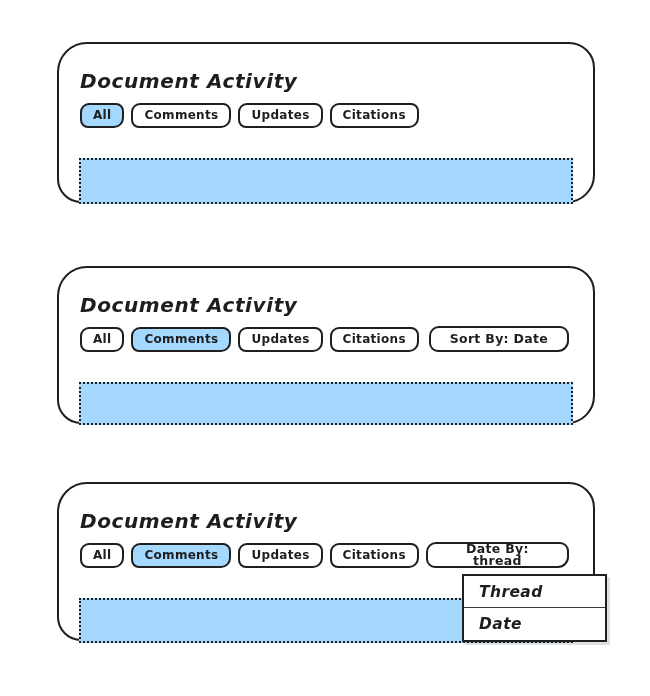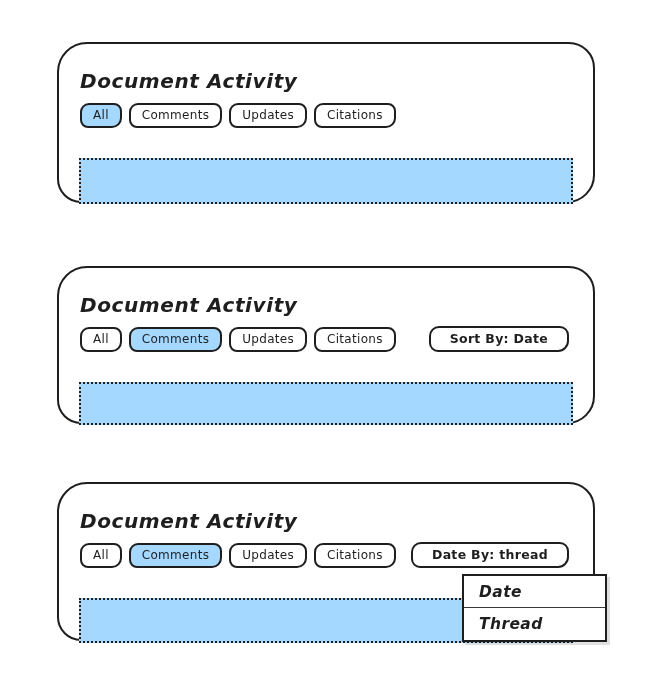--- a/index.html
+++ b/index.html
@@ -27,21 +27,21 @@
     font-style:oblique 6deg;
   }
 
   .chip-row{
     position:absolute;left:21px;right:24px;top:58px;
     display:flex;align-items:center;gap:7px;height:26px;
   }
   .chip{
     height:25px;padding:0 11px;
     background:var(--bg);border:2px solid var(--stroke);border-radius:9px 8px 10px 8px;
-    font-family:inherit;font-size:12px;font-weight:400;letter-spacing:.3px;color:var(--stroke);
+    font-family:inherit;font-size:12px;font-weight:700;letter-spacing:.3px;color:var(--stroke);
     display:inline-flex;align-items:center;cursor:pointer;line-height:1;
   }
   .chip--active{background:var(--accent);}
   .sort-btn{
     margin-left:auto;height:26px;padding:0 19px;
     background:var(--bg);border:2px solid var(--stroke);border-radius:10px 9px 11px 9px;
     font-family:inherit;font-size:12.5px;font-weight:600;letter-spacing:.3px;color:var(--stroke);
     display:inline-flex;align-items:center;cursor:pointer;line-height:1;
   }
 
@@ -97,18 +97,18 @@
     <h2 class="title">Document Activity</h2>
     <div class="chip-row">
       <button class="chip">All</button>
       <button class="chip chip--active">Comments</button>
       <button class="chip">Updates</button>
       <button class="chip">Citations</button>
       <button class="sort-btn">Date By: thread</button>
     </div>
     <div class="placeholder"></div>
     <div class="menu">
+      <div class="menu-item">Thread</div>
       <div class="menu-item">Date</div>
-      <div class="menu-item">Thread</div>
     </div>
   </section>
 
 </div>
 
 </body></html>

